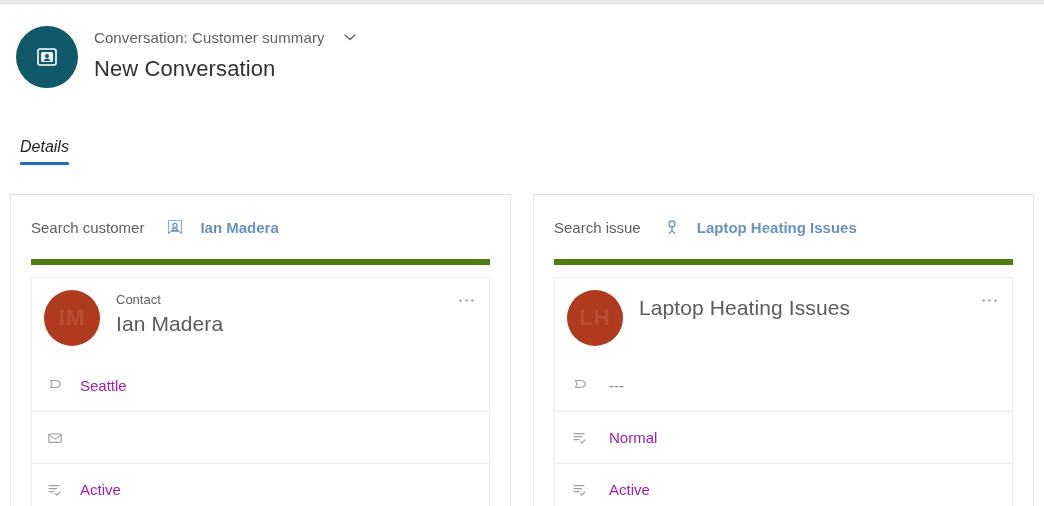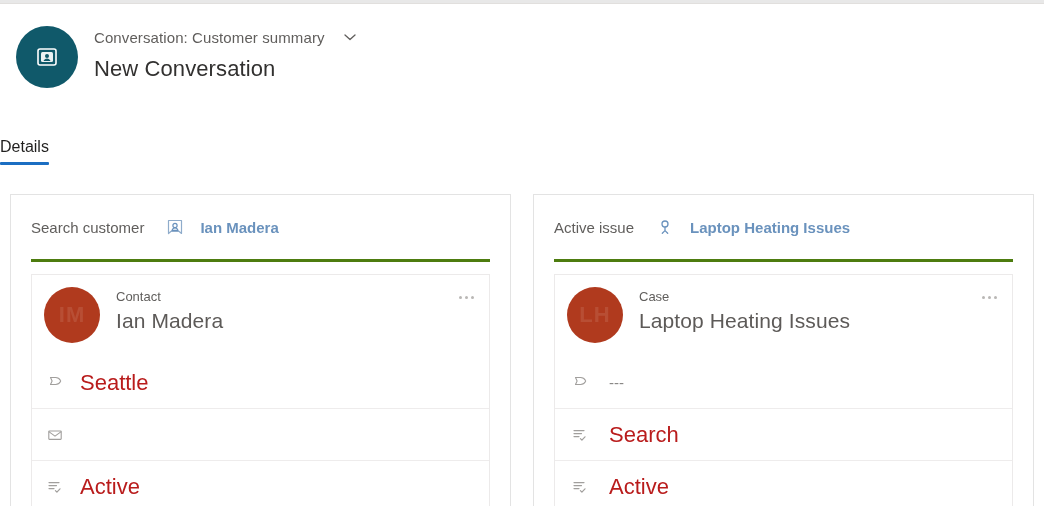--- a/index.html
+++ b/index.html
@@ -80,23 +80,24 @@
     font-weight: 400;
     color: #323130;
     margin-top: 8px;
     letter-spacing: .1px;
   }
 
   
   .tabs {
     position: absolute;
     top: 138px;
-    left: 0;
+    left: 20px;
     display: flex;
     gap: 26px;
+    font-style: italic;
   }
   .tab {
     position: relative;
     font-size: 16px;
     color: #323130;
     padding-bottom: 9px;
     cursor: pointer;
   }
   .tab.active { color: #201f1e; }
   .tab.active::after {
@@ -126,21 +127,21 @@
     box-sizing: border-box;
     padding: 0 20px;
     height: 330px;
     overflow: hidden;
   }
   .card-search-row {
     display: flex;
     align-items: center;
     height: 64px;
     gap: 12px;
-    border-bottom: 3px solid #4d7c0f;
+    border-bottom: 6px solid #4d7c0f;
   }
   .search-label {
     font-size: 15px;
     color: #605e5c;
   }
   .search-icon-wrap {
     width: 22px;
     height: 22px;
     display: flex;
     align-items: center;
@@ -234,22 +235,22 @@
   .field-icon {
     width: 22px;
     height: 22px;
     flex: 0 0 auto;
     display: flex;
     align-items: center;
     justify-content: center;
     margin-right: 14px;
   }
   .field-value {
-    font-size: 22px;
-    color: #b91c1c;
+    font-size: 15px;
+    color: #a21caf;
     font-weight: 400;
   }
   .field-value.muted {
     font-size: 15px;
     color: #8a8886;
   }
   
   .card.right .field-row { padding-left: 14px; }
   .card.right .field-icon { margin-right: 18px; }
 </style>
@@ -348,37 +349,36 @@
             </svg>
           </span>
           <span class="field-value">Active</span>
         </div>
       </div>
     </div>
 
     <div class="card right">
 
       <div class="card-search-row">
-        <span class="search-label">Active issue</span>
+        <span class="search-label">Search issue</span>
         <span class="search-icon-wrap">
           <svg width="18" height="18" viewBox="0 0 18 18" aria-hidden="true">
             <circle cx="9" cy="6" r="3" fill="none" stroke="#6a92bd" stroke-width="1.3"></circle>
             <path d="M9 9.2v3.4M6.3 15.2L9 12.6l2.7 2.6" fill="none" stroke="#6a92bd" stroke-width="1.3" stroke-linecap="round" stroke-linejoin="round"></path>
           </svg>
         </span>
         <span class="search-value">Laptop Heating Issues</span>
       </div>
 
       <div class="record">
         <div class="record-head">
           <div class="record-avatar">
             <span class="initials">LH</span>
           </div>
           <div class="record-headtext">
-            <div class="record-type">Case</div>
             <div class="record-name">Laptop Heating Issues</div>
           </div>
           <div class="overflow-btn">
             <i></i>
             <i></i>
             <i></i>
           </div>
         </div>
 
         <div class="field-row">
@@ -390,21 +390,21 @@
           <span class="field-value muted">---</span>
         </div>
 
         <div class="field-row">
           <span class="field-icon">
             <svg width="16" height="16" viewBox="0 0 16 16" aria-hidden="true">
               <path d="M2 3.6h10M2 6.6h7.5M2 9.6h5" fill="none" stroke="#a19f9d" stroke-width="1.2" stroke-linecap="round"></path>
               <path d="M8.4 11.6l1.5 1.6 3.1-3.4" fill="none" stroke="#a19f9d" stroke-width="1.2" stroke-linecap="round" stroke-linejoin="round"></path>
             </svg>
           </span>
-          <span class="field-value">Search</span>
+          <span class="field-value">Normal</span>
         </div>
 
         <div class="field-row">
           <span class="field-icon">
             <svg width="16" height="16" viewBox="0 0 16 16" aria-hidden="true">
               <path d="M2 3.6h10M2 6.6h7.5M2 9.6h5" fill="none" stroke="#a19f9d" stroke-width="1.2" stroke-linecap="round"></path>
               <path d="M8.4 11.6l1.5 1.6 3.1-3.4" fill="none" stroke="#a19f9d" stroke-width="1.2" stroke-linecap="round" stroke-linejoin="round"></path>
             </svg>
           </span>
           <span class="field-value">Active</span>

